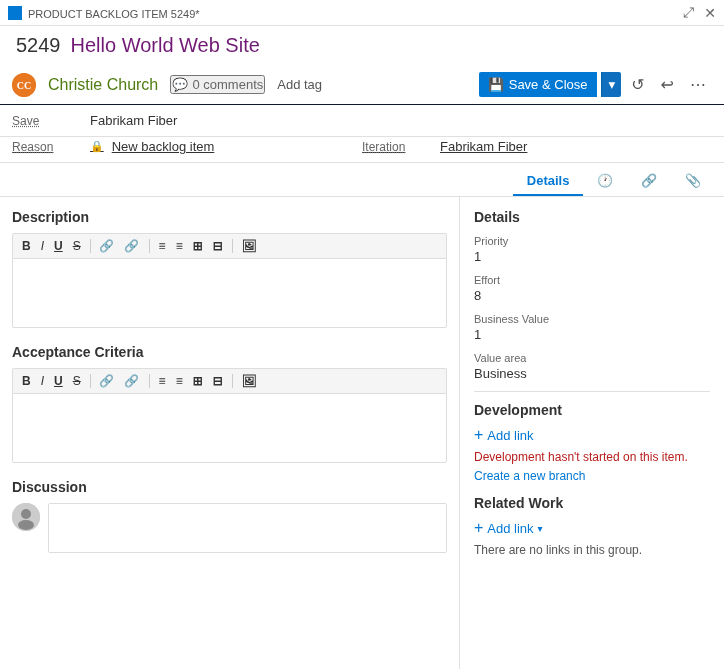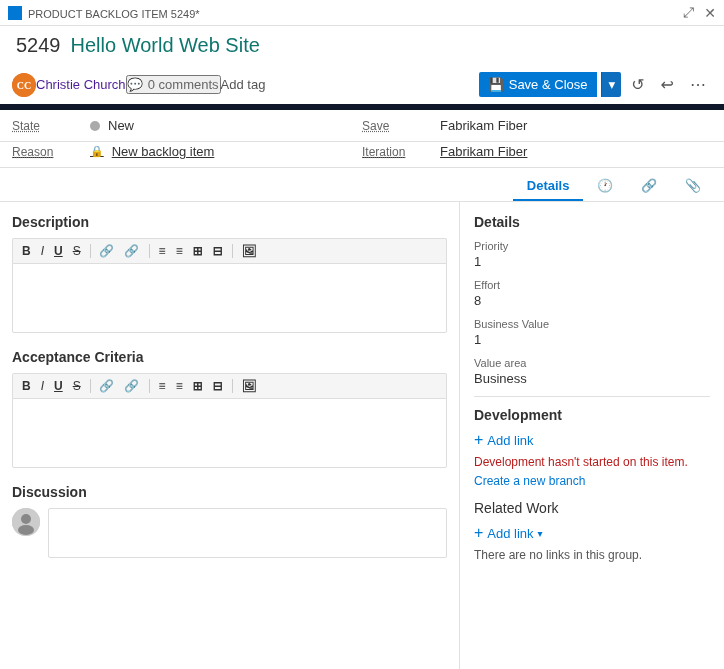--- a/index.html
+++ b/index.html
@@ -13,29 +13,29 @@
     }
     .title-bar-left { display: flex; align-items: flex-end; gap: 6px; }
     .title-bar-icon { width: 14px; height: 14px; background: #0078d4; display: inline-block; }
     .title-bar-right { display: flex; align-items: center; gap: 10px; color: #666; }
     .title-bar-right span { cursor: pointer; font-size: 14px; }
 
     
     .main-header { padding: 8px 12px 4px 16px; }
     .item-id-title { display: flex; align-items: baseline; gap: 10px; margin-bottom: 6px; }
     .item-id { font-size: 20px; color: #333; font-weight: 400; }
-    .item-title { font-size: 20px; color: #0f766e; font-weight: 400; }
+    .item-title { font-size: 20px; color: #701a75; font-weight: 400; }
 
     
     .user-action-row {
-      display: flex; align-items: center; 
-      padding: 4px 12px 6px 12px; border-bottom: 6px solid #0f172a;
+      display: flex; align-items: center; gap: 12px;
+      padding: 4px 12px 6px 12px; border-bottom: 1px solid #0f172a;
     }
     .user-avatar { width: 24px; height: 24px; border-radius: 50%; background: #e87722; display: flex; align-items: center; justify-content: center; color: #fff; font-size: 10px; font-weight: 600; overflow: hidden; }
-    .user-name { color: #4c1d95; font-size: 13px; cursor: pointer; }
+    .user-name { color: #4d7c0f; font-size: 16px; cursor: pointer; }
     .comments-btn { display: flex; align-items: center; gap: 4px; color: #666; cursor: pointer; font-size: 13px; }
     .add-tag-btn { color: #555; font-size: 13px; cursor: pointer; border: none; background: none; }
     .action-buttons { display: flex; align-items: center; gap: 4px; margin-left: auto; }
     .save-close-btn {
       display: flex; align-items: center; background: #0078d4; color: #fff;
       border: none; border-radius: 2px 0 0 2px; padding: 5px 10px; cursor: pointer; font-size: 13px; gap: 4px;
     }
     .save-close-dropdown {
       background: #106ebe; color: #fff; border: none; border-radius: 0 2px 2px 0;
       padding: 5px 6px; cursor: pointer; border-left: 1px solid #0063b1;
@@ -95,21 +95,21 @@
     .details-heading { font-size: 14px; font-weight: 600; color: #333; margin-bottom: 10px; }
     .detail-field { margin-bottom: 10px; }
     .detail-field-label { font-size: 11px; color: #666; margin-bottom: 2px; }
     .detail-field-value { font-size: 13px; color: #333; }
     .section-divider { border: none; border-top: 1px solid #e0e0e0; margin: 10px 0; }
     .dev-heading { font-size: 14px; font-weight: 600; color: #333; margin-bottom: 8px; }
     .add-link-btn { display: flex; align-items: center; gap: 4px; color: #0078d4; cursor: pointer; font-size: 13px; background: none; border: none; margin-bottom: 6px; }
     .add-link-btn .plus { color: #0078d4; font-size: 16px; font-weight: 300; }
     .dev-desc { font-size: 12px; color: #b91c1c; margin-bottom: 4px; }
     .create-branch-link { color: #0078d4; font-size: 12px; cursor: pointer; text-decoration: none; }
-    .related-work-heading { font-size: 14px; font-weight: 400; color: #333; margin-top: 12px; margin-bottom: 8px; }
+    .related-work-heading { font-size: 14px; font-weight: 700; color: #333; margin-top: 12px; margin-bottom: 8px; }
     .no-links-text { font-size: 12px; color: #555; margin-top: 4px; }
   </style>
 </head>
 <body>
 
 <div class="title-bar">
   <div class="title-bar-left">
     <span class="title-bar-icon"></span>
     <span>PRODUCT BACKLOG ITEM 5249*</span>
   </div>
@@ -146,25 +146,20 @@
     </button>
     <button class="save-close-dropdown">▾</button>
     <button class="icon-btn">↺</button>
     <button class="icon-btn">↩</button>
     <button class="icon-btn">⋯</button>
   </div>
 </div>
 
 <div class="meta-row">
   <div class="meta-col">
-    <span class="meta-label">State</span>
-    <span class="state-dot"></span>
-    <span class="meta-value">New</span>
-  </div>
-  <div class="meta-col">
     <span class="meta-label">Save</span>
     <span class="meta-value">Fabrikam Fiber</span>
   </div>
 </div>
 <div class="meta-row" style="padding-top:2px;padding-bottom:8px;text-decoration:underline;">
   <div class="meta-col">
     <span class="meta-label">Reason</span>
     <span class="lock-icon">🔒</span>
     <span class="meta-value">New backlog item</span>
   </div>

